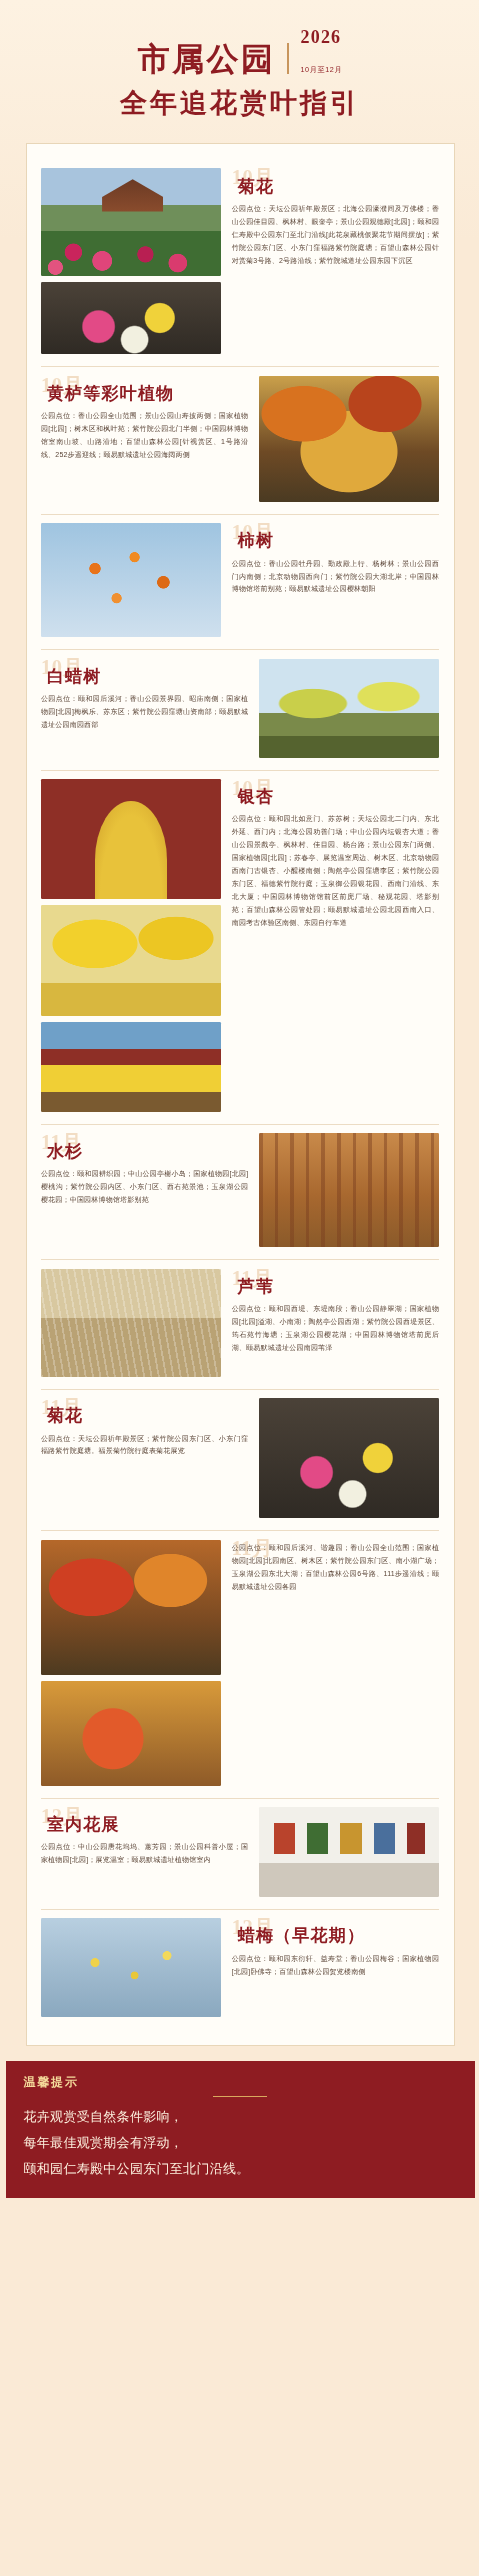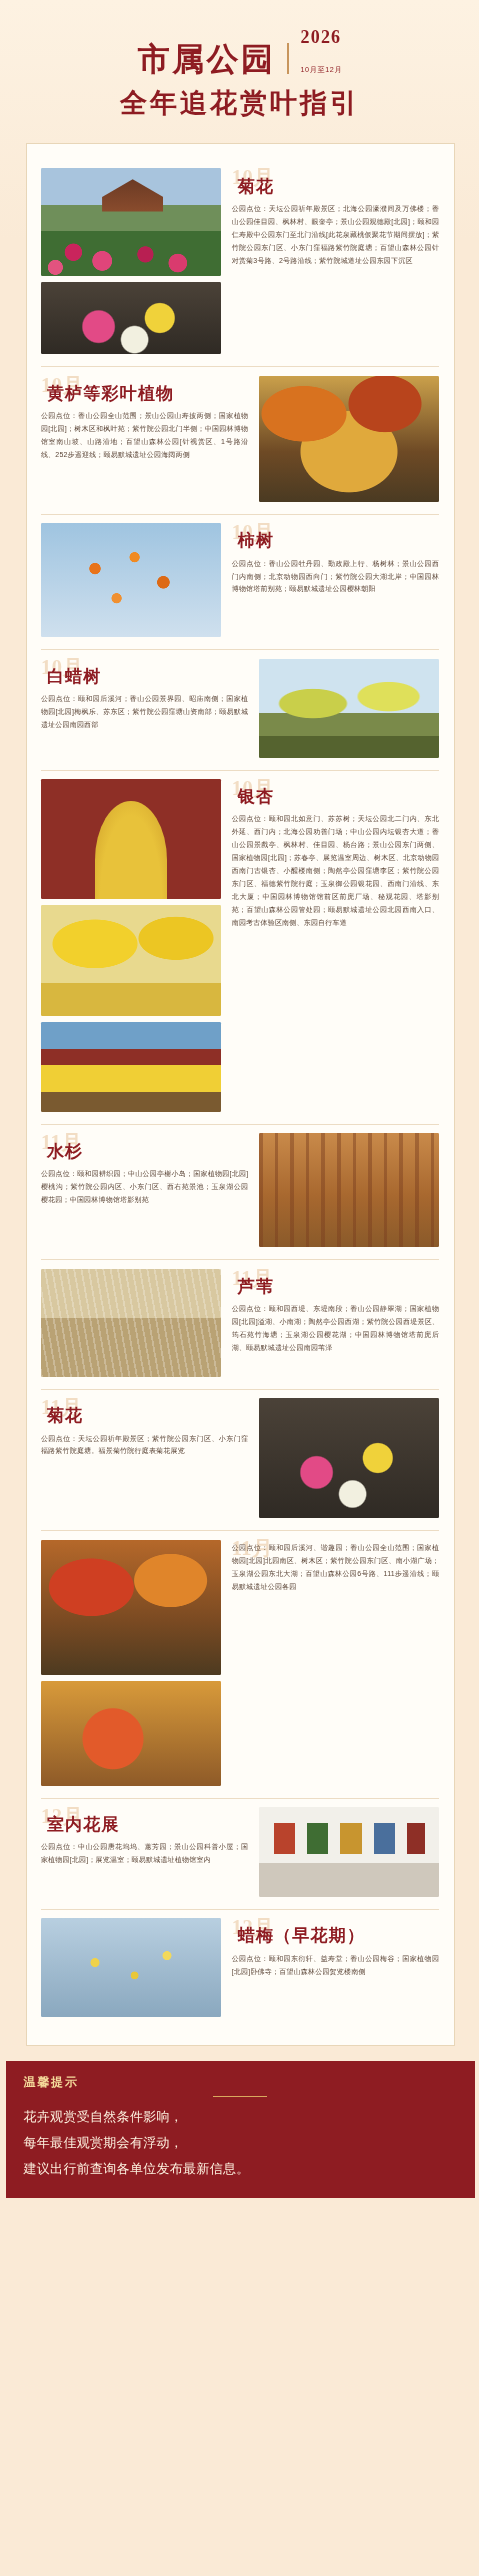--- a/index.html
+++ b/index.html
@@ -443,17 +443,17 @@
       </div>
     </div>
 
   </div>
 
   <div class="tip">
     <div class="tip-title">温馨提示</div>
     <div class="tip-rule"></div>
     <div class="tip-line">花卉观赏受自然条件影响，</div>
     <div class="tip-line">每年最佳观赏期会有浮动，</div>
-    <div class="tip-line">建议出行前查询各单位发布最新信息。</div>
+    <div class="tip-line">颐和园仁寿殿中公园东门至北门沿线。</div>
   </div>
 
 </div>
 
 
 </body></html>

